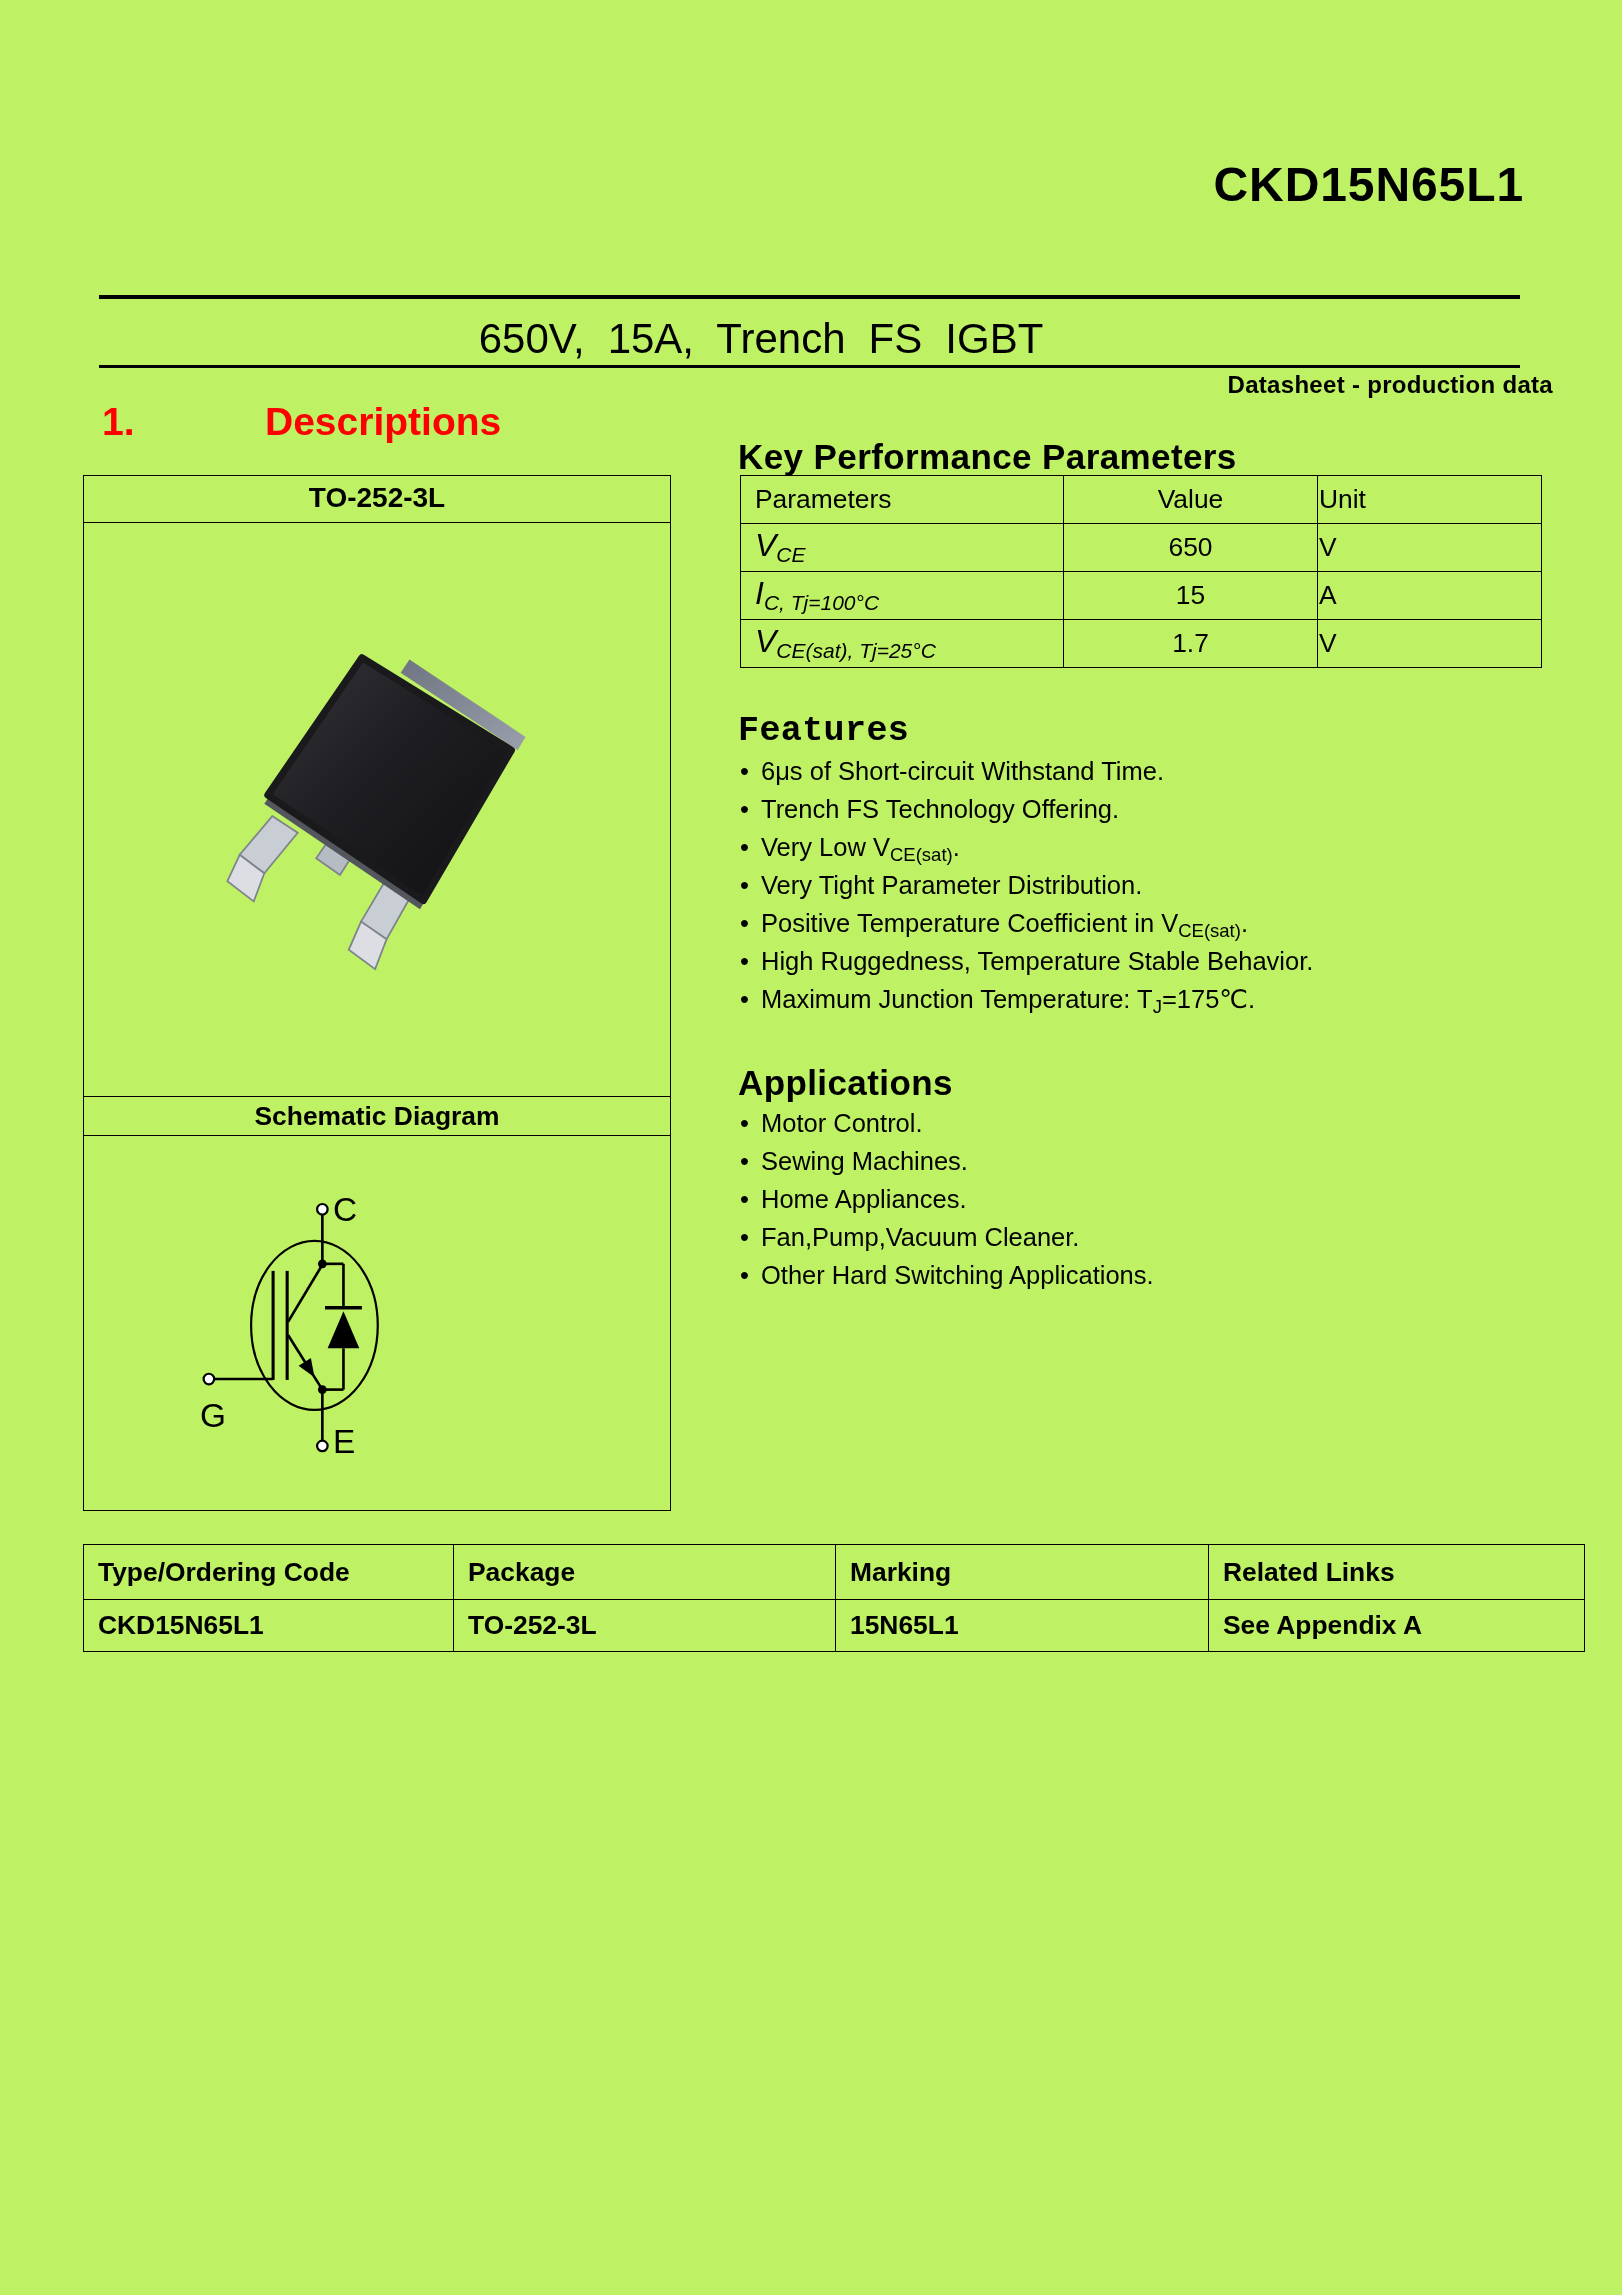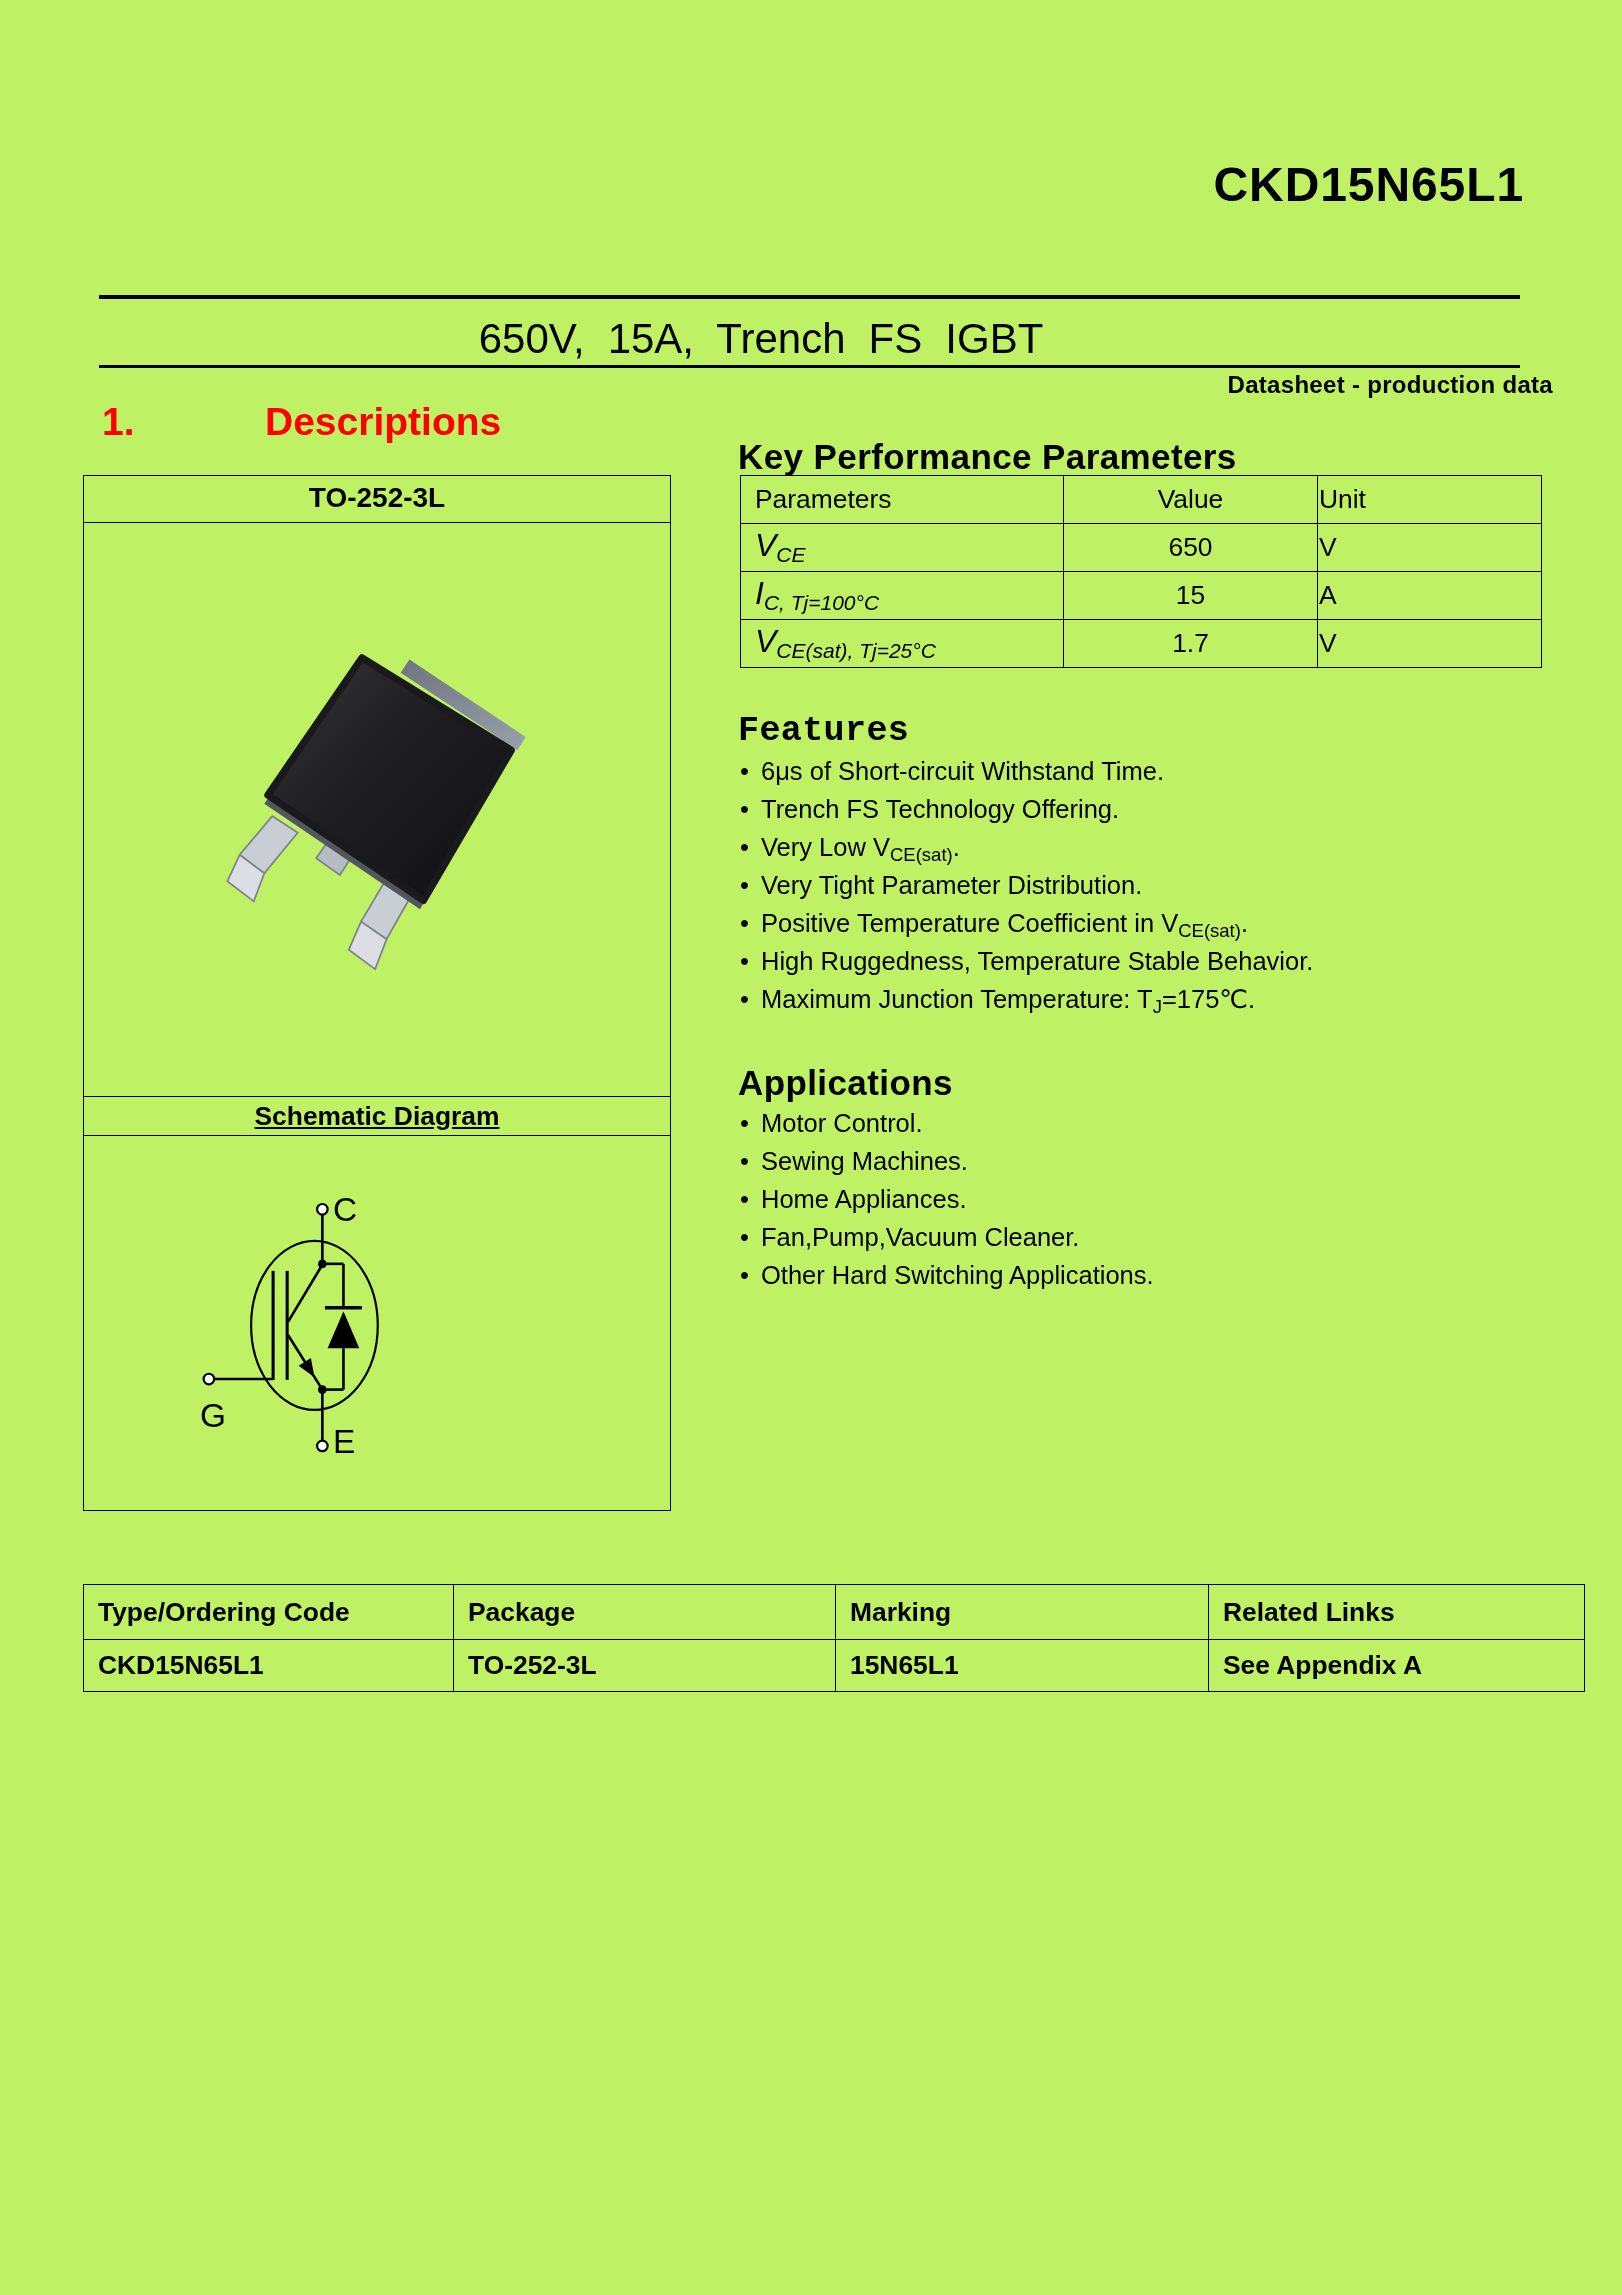--- a/index.html
+++ b/index.html
@@ -22,21 +22,21 @@
   .doc-tagline{top:371px;left:0;width:1553px;text-align:right;font-size:24px;font-weight:bold;letter-spacing:0.3px;}
 
   
   .sec-num{top:400px;left:102px;font-size:39px;font-weight:bold;color:#ff0000;}
   .sec-title{top:400px;left:265px;font-size:39px;font-weight:bold;color:#ff0000;}
 
   
   .pkg-box{top:475px;left:83px;width:588px;height:1036px;border:1.8px solid #000;box-sizing:border-box;}
   .pkg-box-head{height:46px;line-height:44px;border-bottom:1.8px solid #000;text-align:center;font-size:28px;font-weight:bold;}
   .pkg-img{display:block;width:584px;height:573px;}
-  .pkg-subhead{height:40px;line-height:39px;border-top:1.8px solid #000;border-bottom:1.8px solid #000;text-align:center;font-size:26.4px;font-weight:bold;box-sizing:border-box;text-decoration:underline;}
+  .pkg-subhead{height:40px;line-height:39px;border-top:1.8px solid #000;border-bottom:1.8px solid #000;text-align:center;font-size:26.4px;font-weight:bold;box-sizing:border-box;}
   .sch-img{display:block;width:584px;height:370px;}
 
   
   .kpp-heading{top:437px;left:738px;font-size:37px;font-weight:bold;letter-spacing:0.4px;}
   .kpp-table{top:475px;left:740px;border-collapse:collapse;table-layout:fixed;width:779px;}
   .kpp-table td{border:1.8px solid #000;font-size:26.4px;vertical-align:middle;overflow:hidden;}
   .kpp-table .c-param{width:307px;text-align:left;padding-left:14px;}
   .kpp-table .c-value{width:251px;text-align:center;}
   .kpp-table .c-unit{width:221px;}
   .kpp-table tr.hdr td{height:45px;}
@@ -50,21 +50,21 @@
   .feat-heading{top:711px;left:738px;font-family:Liberation Mono, monospace;}
   .app-heading{top:1063px;left:738px;}
   .blist{left:740px;font-size:25.5px;}
   .feat-list{top:752px;}
   .app-list{top:1104px;}
   .blist .item{height:38px;line-height:38px;white-space:nowrap;}
   .blist .blt{display:inline-block;width:21px;}
   .blist .sub{font-size:18.5px;vertical-align:-5.3px;}
 
   
-  .ord-table{top:1544px;left:83px;border-collapse:collapse;table-layout:fixed;width:1437px;margin-top:40px;}
+  .ord-table{top:1544px;left:83px;border-collapse:collapse;table-layout:fixed;width:1437px;}
   .ord-table td{border:1.8px solid #000;font-size:26.4px;font-weight:bold;text-align:left;padding-left:14px;vertical-align:middle;}
   .ord-table .h td{height:52px;}
   .ord-table .v td{height:49px;}
   .ord-c1{width:354px;} .ord-c2{width:366px;} .ord-c3{width:357px;} .ord-c4{width:360px;}
 
   svg text{font-family:"Liberation Sans","DejaVu Sans",sans-serif;}
 </style>
 </head>
 <body>
 

